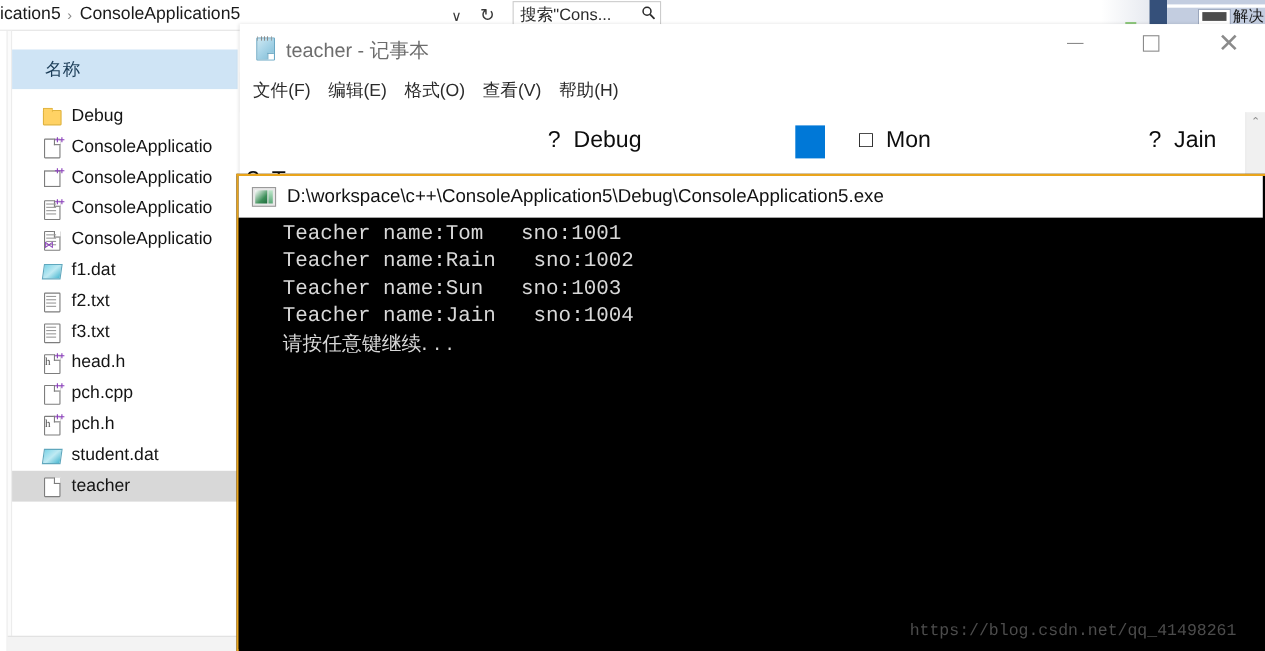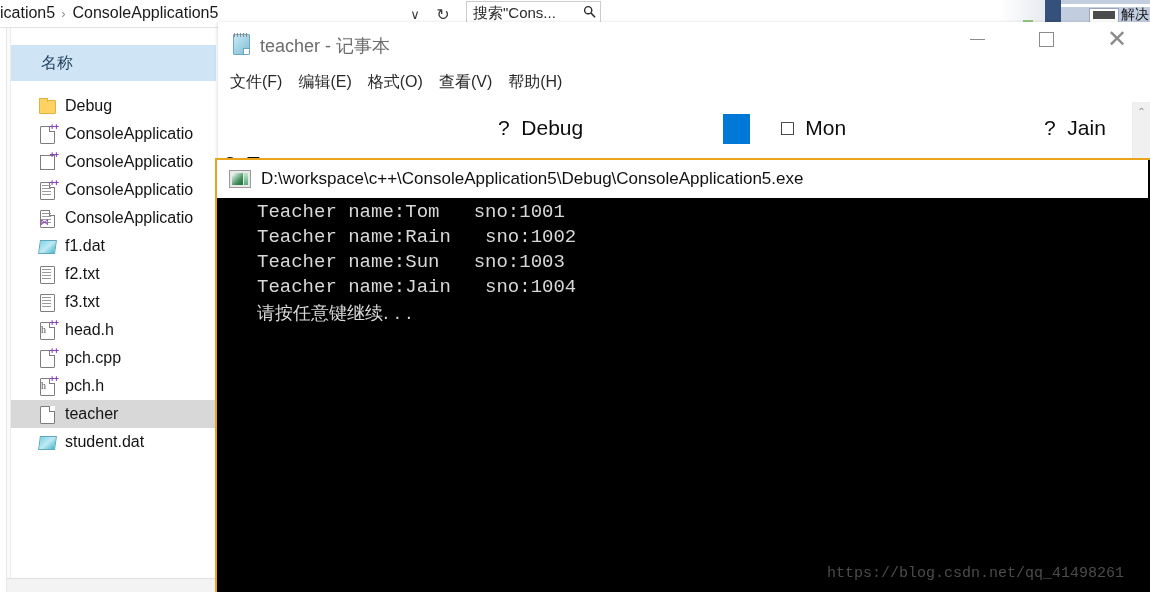--- a/index.html
+++ b/index.html
@@ -582,31 +582,31 @@
           <div class="file-name">pch.cpp</div>
         </div>
         <div class="file-row">
           <div class="fico">
             <div class="ic-page ic-page-dog"></div>
             <div class="ic-h">h</div>
             <div class="ic-pp">++</div>
           </div>
           <div class="file-name">pch.h</div>
         </div>
+        <div class="file-row">
+          <div class="fico">
+            <div class="ic-dat"></div>
+          </div>
+          <div class="file-name">student.dat</div>
+        </div>
         <div class="file-row selected">
           <div class="fico">
             <div class="ic-page ic-page-dog"></div>
           </div>
           <div class="file-name">teacher</div>
-        </div>
-        <div class="file-row">
-          <div class="fico">
-            <div class="ic-dat"></div>
-          </div>
-          <div class="file-name">student.dat</div>
         </div>
       </div>
 
     <div class="exp-bottom"></div>
   </div>
 
   <div class="vs-frag">
     <div class="vs-grad"></div>
     <div class="vs-greenmark"></div>
     <div class="vs-darkbar"></div>

